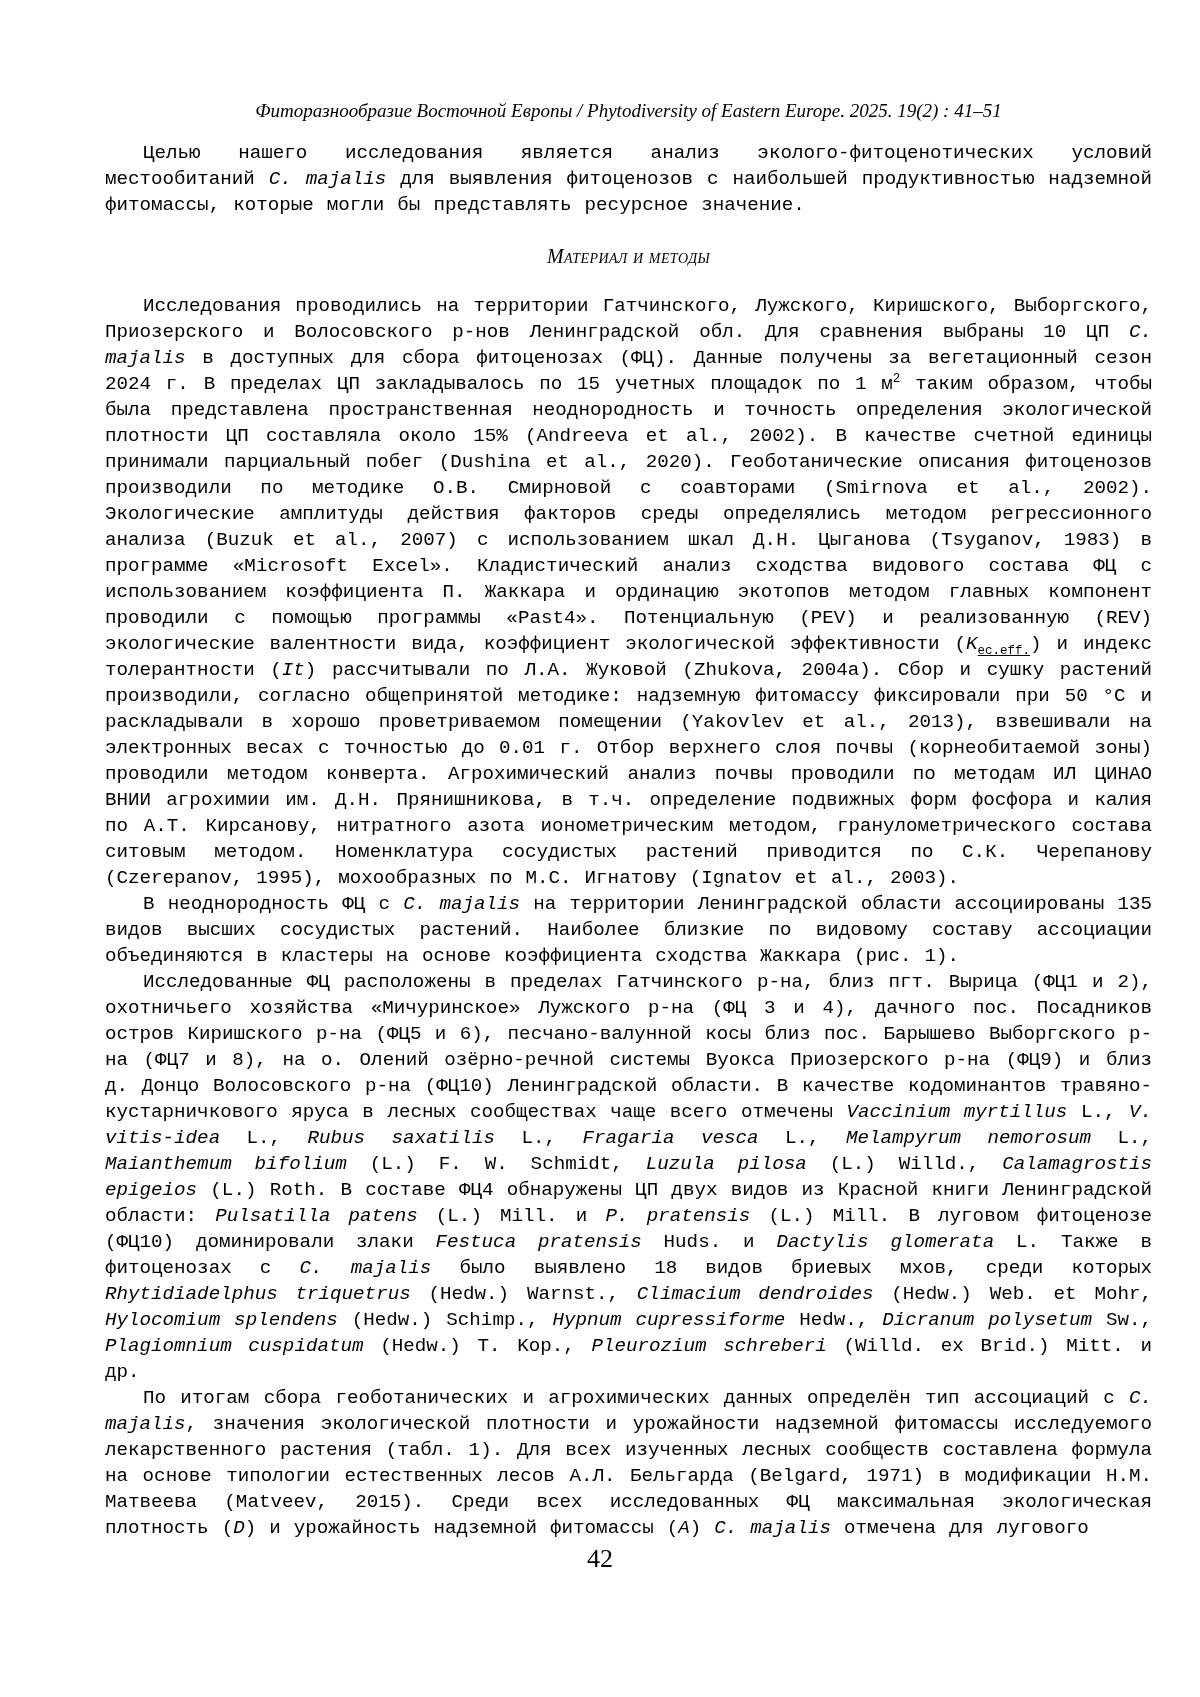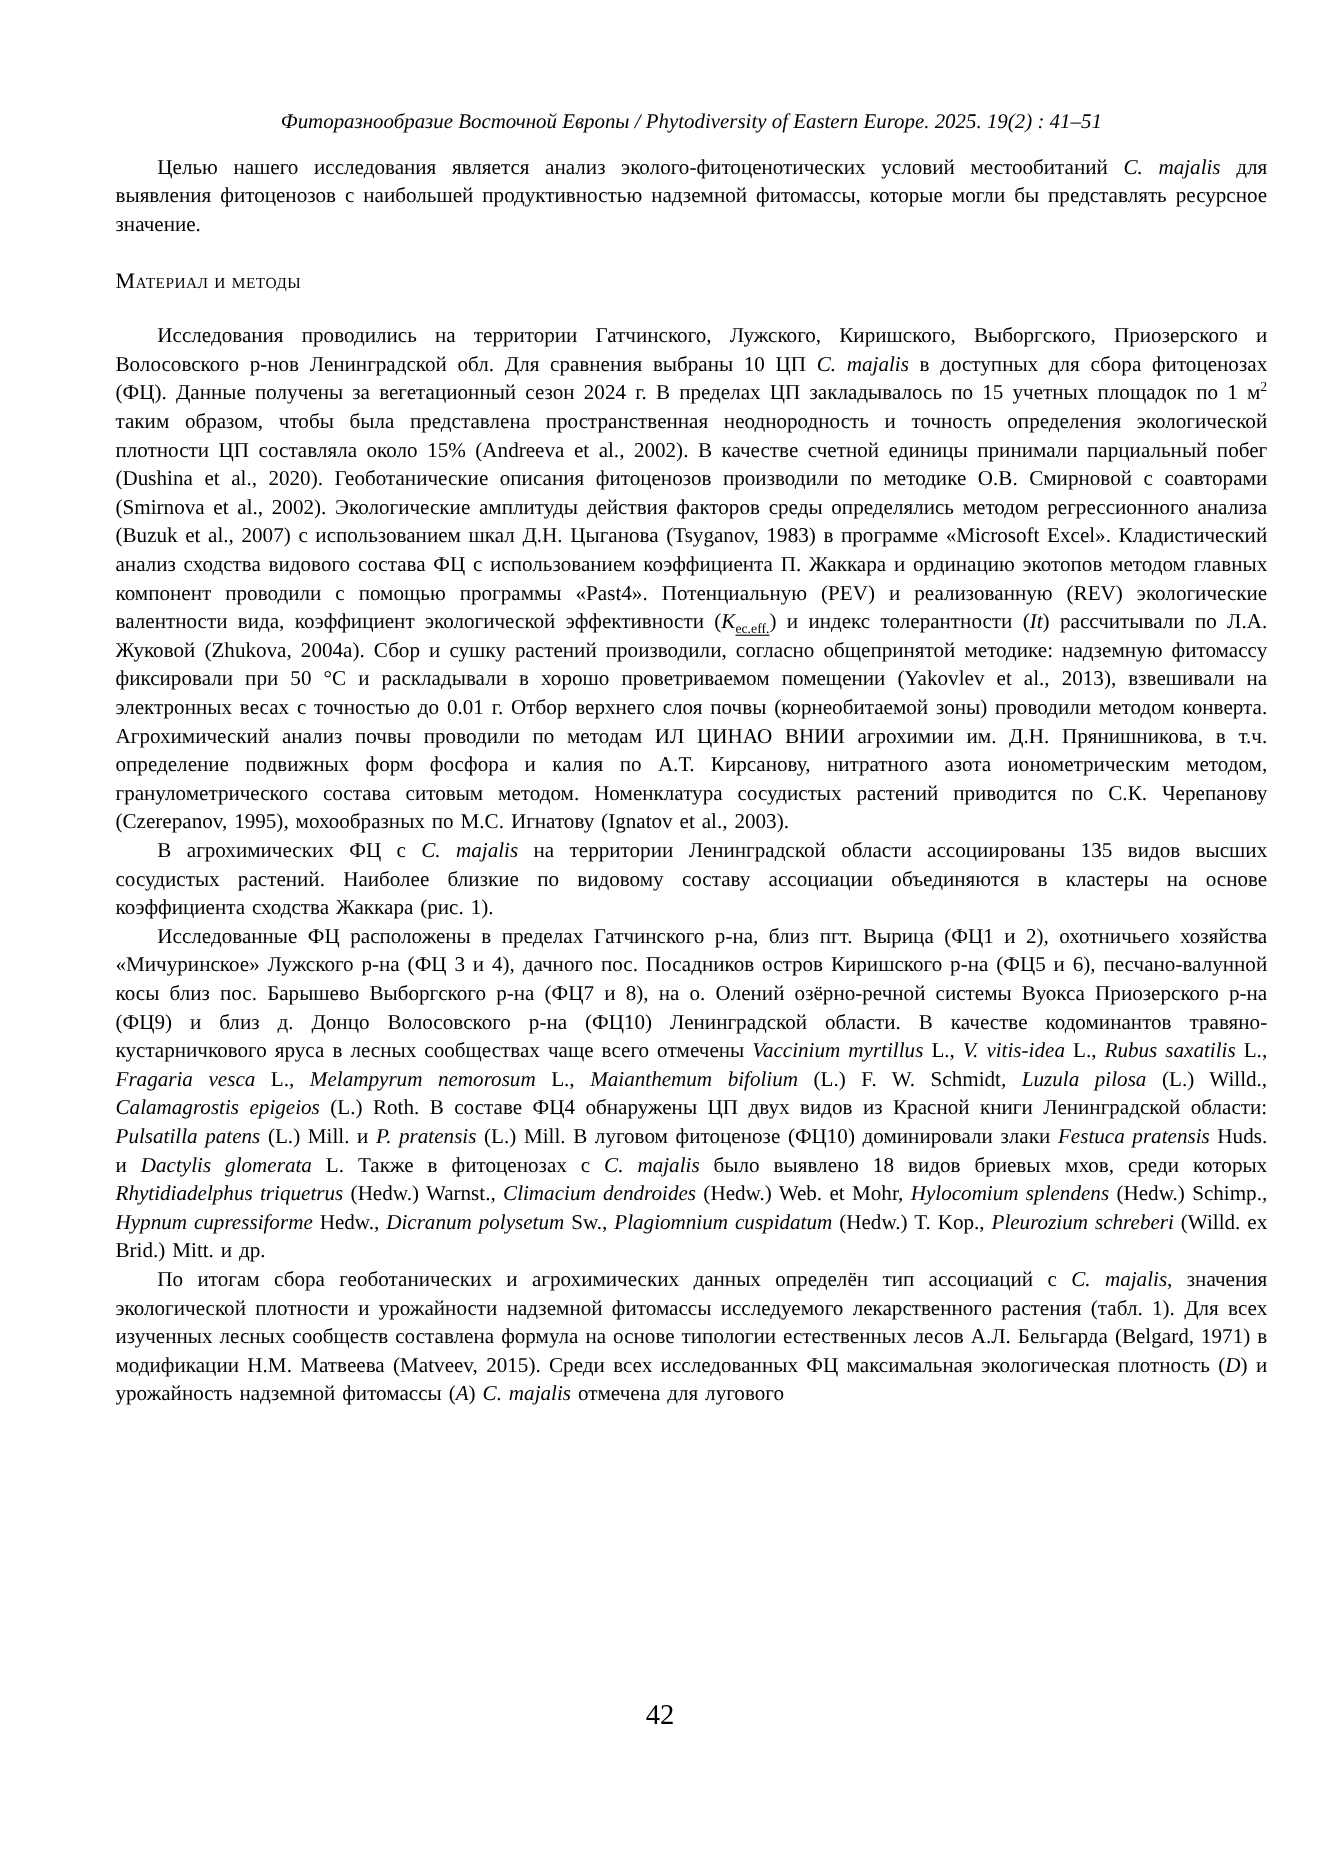--- a/index.html
+++ b/index.html
@@ -29,29 +29,31 @@
     line-height: 25px;
     margin: 0 0 17px 0;
   }
   .para {
     margin: 0;
     text-align: justify;
     text-indent: 38px;
     font-size: 19.2px;
     line-height: 26px;
     word-spacing: 1.5px;
+    font-family: Liberation Mono, monospace;
   }
   .section-heading {
     font-weight: normal;
-    text-align: left;
+    text-align: center;
     font-variant: small-caps;
     letter-spacing: 0.4px;
     font-size: 20px;
     line-height: 26px;
     margin: 25px 0 24px 0;
+    font-style: italic;
   }
   sup, sub {
     font-size: 0.65em;
     line-height: 0;
   }
   .page-number {
     position: absolute;
     top: 1498px;
     left: 0;
     width: 100%;
@@ -67,21 +69,21 @@
 
   <div class="running-title">Фиторазнообразие Восточной Европы / Phytodiversity of Eastern Europe. 2025. 19(2) : 41–51</div>
 
   <p class="para"><span>Целью нашего исследования является анализ эколого-фитоценотических условий местообитаний </span><span style="font-style: italic;">C. majalis</span><span> для выявления фитоценозов с наибольшей продуктивностью надземной фитомассы, которые могли бы представлять ресурсное значение.</span></p>
 
   <h2 class="section-heading">Материал и методы</h2>
 
   <p class="para"><span>Исследования проводились на территории Гатчинского, Лужского, Киришского, Выборгского, Приозерского и Волосовского р-нов Ленинградской обл. Для сравнения выбраны 10 ЦП </span><span style="font-style: italic;">C. majalis</span><span> в доступных для сбора фитоценозах (ФЦ). Данные получены за вегетационный сезон 2024 г. В пределах ЦП закладывалось по 15 учетных площадок по 1 м</span><sup>2</sup><span> таким образом, чтобы была представлена пространственная неоднородность и точность определения экологической плотности ЦП составляла около 15% (Andreeva et al., 2002). В качестве счетной единицы принимали парциальный побег (Dushina et al., 2020). Геоботанические описания фитоценозов производили по методике О.В. Смирновой с соавторами (Smirnova et al., 2002). Экологические амплитуды действия факторов среды определялись методом регрессионного анализа (Buzuk et al., 2007) с использованием шкал Д.Н. Цыганова (Tsyganov, 1983) в программе «Microsoft Excel». Кладистический анализ сходства видового состава ФЦ с использованием коэффициента П. Жаккара и ординацию экотопов методом главных компонент проводили с помощью программы «Past4». Потенциальную (PEV) и реализованную (REV) экологические валентности вида, коэффициент экологической эффективности (</span><span style="font-style: italic;">K</span><sub style="text-decoration: underline;">ec.eff.</sub><span>) и индекс толерантности (</span><span style="font-style: italic;">It</span><span>) рассчитывали по Л.А. Жуковой (Zhukova, 2004a). Сбор и сушку растений производили, согласно общепринятой методике: надземную фитомассу фиксировали при 50 °С и раскладывали в хорошо проветриваемом помещении (Yakovlev et al., 2013), взвешивали на электронных весах с точностью до 0.01 г. Отбор верхнего слоя почвы (корнеобитаемой зоны) проводили методом конверта. Агрохимический анализ почвы проводили по методам ИЛ ЦИНАО ВНИИ агрохимии им. Д.Н. Прянишникова, в т.ч. определение подвижных форм фосфора и калия по А.Т. Кирсанову, нитратного азота ионометрическим методом, гранулометрического состава ситовым методом. Номенклатура сосудистых растений приводится по С.К. Черепанову (Czerepanov, 1995), мохообразных по М.С. Игнатову (Ignatov et al., 2003).</span></p>
 
 
-  <p class="para"><span>В агрохимических ФЦ с </span><span style="font-style: italic;">C. majalis</span><span> на территории Ленинградской области ассоциированы 135 видов высших сосудистых растений. Наиболее близкие по видовому составу ассоциации объединяются в кластеры на основе коэффициента сходства Жаккара (рис. 1).</span></p>
+  <p class="para"><span>В неоднородность ФЦ с </span><span style="font-style: italic;">C. majalis</span><span> на территории Ленинградской области ассоциированы 135 видов высших сосудистых растений. Наиболее близкие по видовому составу ассоциации объединяются в кластеры на основе коэффициента сходства Жаккара (рис. 1).</span></p>
 
   <p class="para"><span>Исследованные ФЦ расположены в пределах Гатчинского р-на, близ пгт. Вырица (ФЦ1 и 2), охотничьего хозяйства «Мичуринское» Лужского р-на (ФЦ 3 и 4), дачного пос. Посадников остров Киришского р-на (ФЦ5 и 6), песчано-валунной косы близ пос. Барышево Выборгского р-на (ФЦ7 и 8), на о. Олений озёрно-речной системы Вуокса Приозерского р-на (ФЦ9) и близ д. Донцо Волосовского р-на (ФЦ10) Ленинградской области. В качестве кодоминантов травяно-кустарничкового яруса в лесных сообществах чаще всего отмечены </span><span style="font-style: italic;">Vaccinium myrtillus</span><span> L., </span><span style="font-style: italic;">V. vitis-idea</span><span> L., </span><span style="font-style: italic;">Rubus saxatilis</span><span> L., </span><span style="font-style: italic;">Fragaria vesca</span><span> L., </span><span style="font-style: italic;">Melampyrum nemorosum</span><span> L., </span><span style="font-style: italic;">Maianthemum bifolium</span><span> (L.) F. W. Schmidt, </span><span style="font-style: italic;">Luzula pilosa</span><span> (L.) Willd., </span><span style="font-style: italic;">Calamagrostis epigeios</span><span> (L.) Roth. В составе ФЦ4 обнаружены ЦП двух видов из Красной книги Ленинградской области: </span><span style="font-style: italic;">Pulsatilla patens</span><span> (L.) Mill. и </span><span style="font-style: italic;">P. pratensis</span><span> (L.) Mill. В луговом фитоценозе (ФЦ10) доминировали злаки </span><span style="font-style: italic;">Festuca pratensis</span><span> Huds. и </span><span style="font-style: italic;">Dactylis glomerata</span><span> L. Также в фитоценозах с </span><span style="font-style: italic;">C. majalis</span><span> было выявлено 18 видов бриевых мхов, среди которых </span><span style="font-style: italic;">Rhytidiadelphus triquetrus</span><span> (Hedw.) Warnst., </span><span style="font-style: italic;">Climacium dendroides</span><span> (Hedw.) Web. et Mohr, </span><span style="font-style: italic;">Hylocomium splendens</span><span> (Hedw.) Schimp., </span><span style="font-style: italic;">Hypnum cupressiforme</span><span> Hedw., </span><span style="font-style: italic;">Dicranum polysetum</span><span> Sw., </span><span style="font-style: italic;">Plagiomnium cuspidatum</span><span> (Hedw.) T. Kop., </span><span style="font-style: italic;">Pleurozium schreberi</span><span> (Willd. ex Brid.) Mitt. и др.</span></p>
 
   <p class="para"><span>По итогам сбора геоботанических и агрохимических данных определён тип ассоциаций с </span><span style="font-style: italic;">C. majalis</span><span>, значения экологической плотности и урожайности надземной фитомассы исследуемого лекарственного растения (табл. 1). Для всех изученных лесных сообществ составлена формула на основе типологии естественных лесов А.Л. Бельгарда (Belgard, 1971) в модификации Н.М. Матвеева (Matveev, 2015). Среди всех исследованных ФЦ максимальная экологическая плотность (</span><span style="font-style: italic;">D</span><span>) и урожайность надземной фитомассы (</span><span style="font-style: italic;">A</span><span>) </span><span style="font-style: italic;">C. majalis</span><span> отмечена для лугового</span></p>
 
   <div class="page-number">42</div>
 
 </div>
 
 </body></html>

